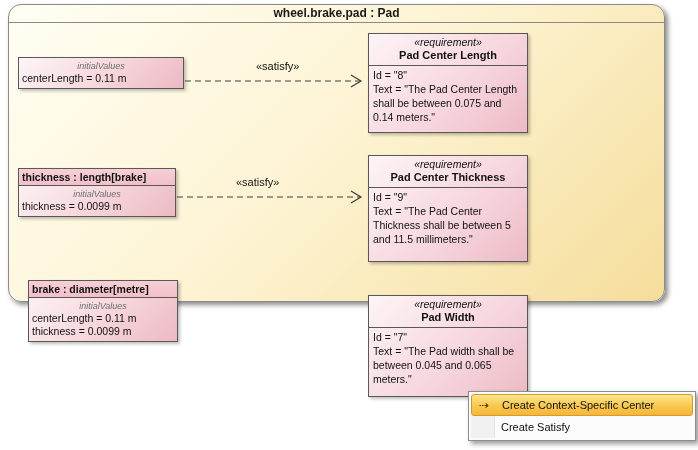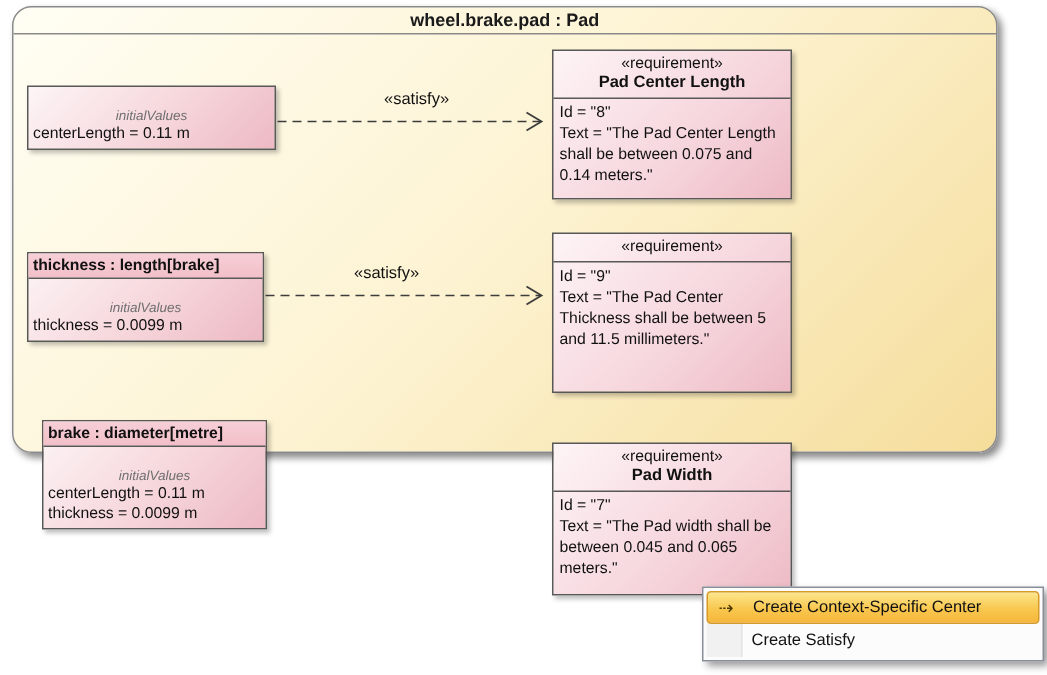--- a/index.html
+++ b/index.html
@@ -28,33 +28,33 @@
     box-shadow:2px 2px 3px rgba(0,0,0,0.25);
   }
   .pbox-header {
     font-size:10.5px; font-weight:bold; color:#111;
     padding:2px 3px; white-space:nowrap;
     border-bottom:1px solid #585858;
     background:linear-gradient(180deg,#f7cfd6 0%, #f2bfc9 100%);
   }
   .pbox-section {
     font-size:9px; font-style:italic; color:#6f6f6f;
-    text-align:center; line-height:11px; padding-top:14px;
+    text-align:center; line-height:11px; padding-top:3px;
   }
   .pbox-vals { padding:0 3px 3px; }
   .pbox-val { font-size:10.5px; color:#111; line-height:13px; white-space:nowrap; }
 
   
   .rbox {
     position:absolute; border:1px solid #585858;
     background:linear-gradient(135deg,#fdf4f6 0%, #f6d5dc 60%, #edbac5 100%);
     box-shadow:2px 2px 3px rgba(0,0,0,0.25);
   }
   .rbox-header { border-bottom:1px solid #585858; text-align:center; padding:2px 2px 3px; }
-  .rbox-stereo { font-size:10.5px; color:#111; line-height:13px; }
+  .rbox-stereo { font-size:10.5px; color:#111; line-height:13px;font-style:italic; }
   .rbox-name   { font-size:11px; font-weight:bold; color:#111; line-height:13px; }
   .rbox-body   { font-size:10.5px; color:#111; line-height:14px; padding:2px 4px 0; }
 
   
   .conn { position:absolute; overflow:visible; }
   .conn-label { position:absolute; font-size:11px; color:#111; text-align:left; }
 
   
   #menu {
     position:absolute; left:468px; top:391px; width:228px;
@@ -131,20 +131,21 @@
     </div>
     <div class="rbox-body">
       <div>Id = "8"</div>
       <div>Text = "The Pad Center Length shall be between 0.075 and 0.14 meters."</div>
     </div>
   </div>
 
   <div class="rbox" style="left:368px; top:155px; width:160px; height:107px;">
     <div class="rbox-header">
       <div class="rbox-stereo">«requirement»</div>
+      <div class="rbox-name">Pad Center Thickness</div>
     </div>
     <div class="rbox-body">
       <div>Id = "9"</div>
       <div>Text = "The Pad Center Thickness shall be between 5 and 11.5 millimeters."</div>
     </div>
   </div>
 
   <div class="rbox" style="left:368px; top:295px; width:160px; height:102px;">
     <div class="rbox-header">
       <div class="rbox-stereo">«requirement»</div>

